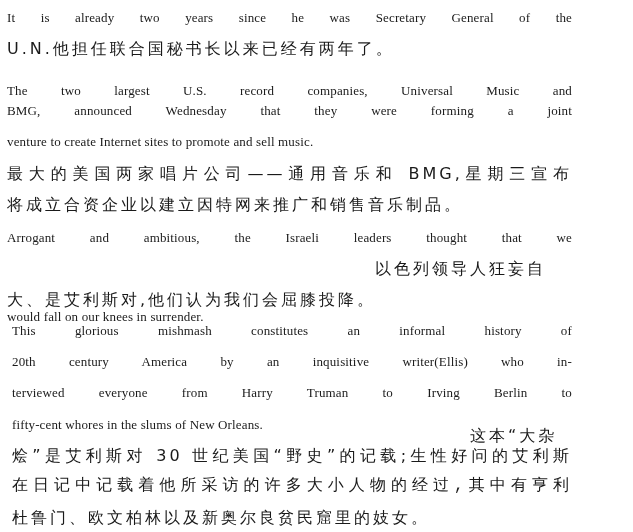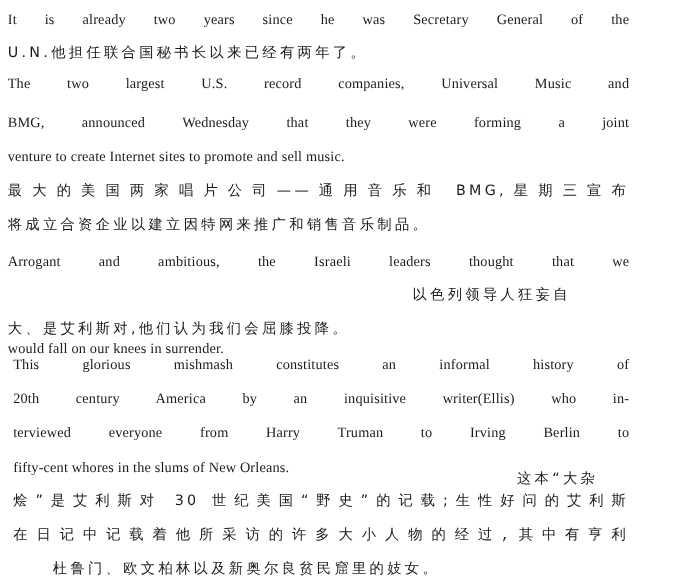--- a/index.html
+++ b/index.html
@@ -29,45 +29,45 @@
     }
     .line.last {
       text-align-last: left;
     }
     .line.indent {
       left: 12px;
       width: 560px;
     }
     .line.zh-line {
       font-family: "DejaVu Sans", "Liberation Sans", sans-serif;
-      font-size: 13px;
+      font-size: 16px;
       letter-spacing: 3px;
     }
   </style>
 </head>
 <body>
 
 <div>
 
   <div class="line" style="top:2px;">It is already two years since he was Secretary General of the</div>
   <div class="line last zh-line" style="top:33px;">U.N.他担任联合国秘书长以来已经有两年了。</div>
 
-  <div class="line" style="top:60px;">The two largest U.S. record companies, Universal Music and</div>
+  <div class="line" style="top:75px;">The two largest U.S. record companies, Universal Music and</div>
   <div class="line" style="top:95px;">BMG, announced Wednesday that they were forming a joint</div>
   <div class="line last" style="top:126px;">venture to create Internet sites to promote and sell music.</div>
   <div class="line zh-line" style="top:158px;">最大的美国两家唱片公司——通用音乐和 BMG,星期三宣布</div>
   <div class="line last zh-line" style="top:189px;">将成立合资企业以建立因特网来推广和销售音乐制品。</div>
 
   <div class="line" style="top:222px;">Arrogant and ambitious, the Israeli leaders thought that we</div>
   <div class="line last" style="top:253px; width:auto;margin-top:48px;">would fall on our knees in surrender.</div>
   <div class="line last zh-line" style="top:253px; left:375px; width:auto;">以色列领导人狂妄自</div>
   <div class="line last zh-line" style="top:284px;">大、是艾利斯对,他们认为我们会屈膝投降。</div>
 
   <div class="line indent" style="top:315px;">This glorious mishmash constitutes an informal history of</div>
   <div class="line indent" style="top:346px;">20th century America by an inquisitive writer(Ellis) who in-</div>
   <div class="line indent" style="top:377px;">terviewed everyone from Harry Truman to Irving Berlin to</div>
   <div class="line indent last" style="top:409px; width:auto;">fifty-cent whores in the slums of New Orleans.</div>
   <div class="line last zh-line" style="top:409px; left:470px; width:auto;margin-top:11px;">这本“大杂</div>
   <div class="line indent zh-line" style="top:440px;">烩”是艾利斯对 30 世纪美国“野史”的记载;生性好问的艾利斯</div>
   <div class="line indent zh-line" style="top:471px;font-family:Liberation Mono, monospace;">在日记中记载着他所采访的许多大小人物的经过,其中有亨利</div>
-  <div class="line indent last zh-line" style="top:502px;margin-left:36px;">杜鲁门、欧文柏林以及新奥尔良贫民窟里的妓女。</div>
+  <div class="line indent last zh-line" style="top:502px;">杜鲁门、欧文柏林以及新奥尔良贫民窟里的妓女。</div>
 
 </div>
 
 </body></html>

